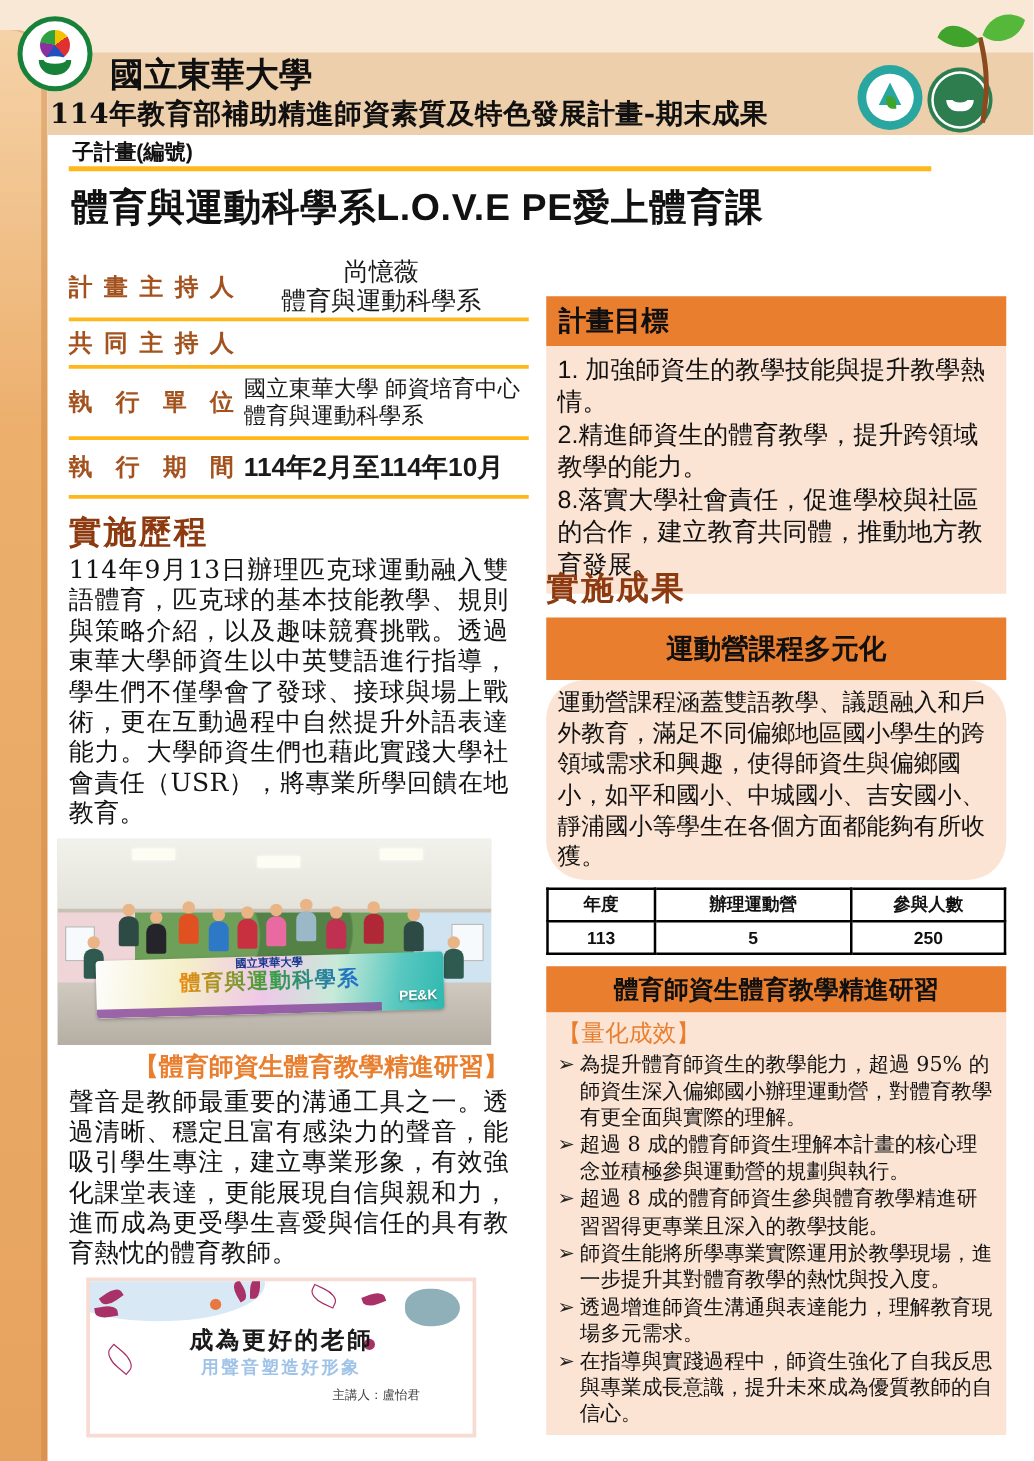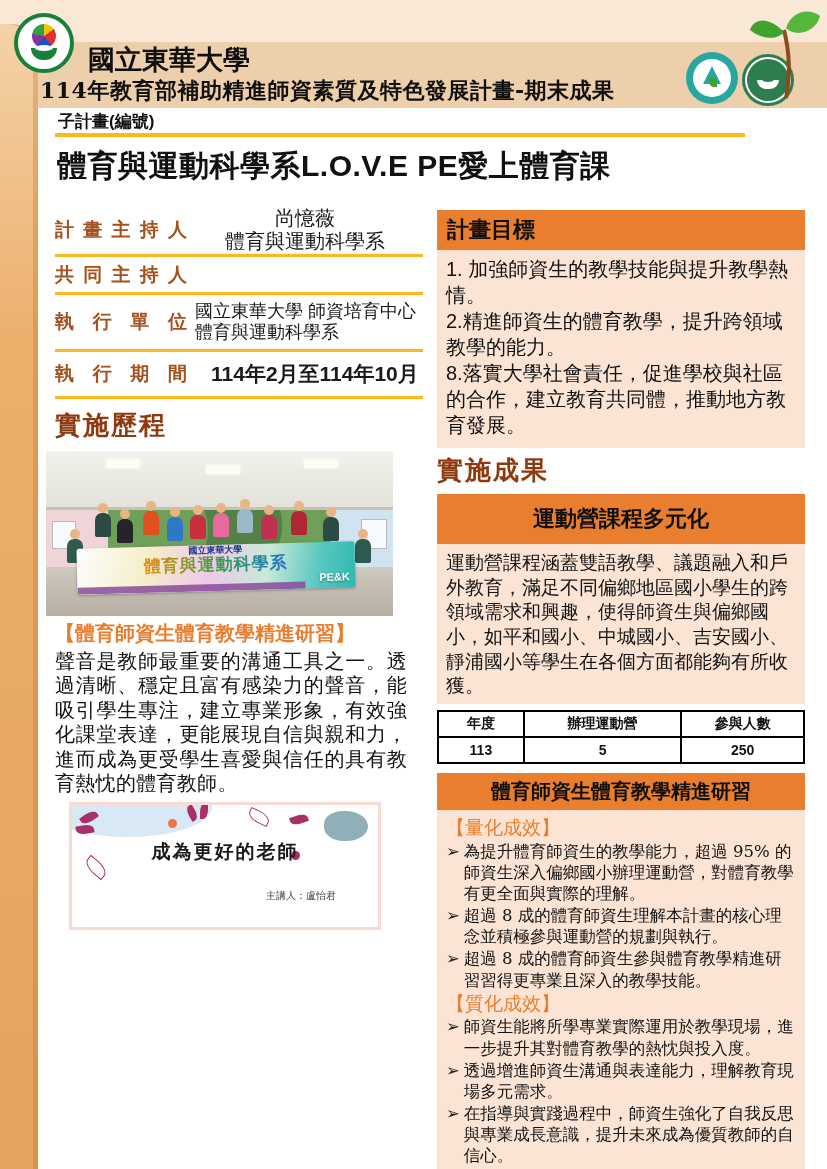--- a/index.html
+++ b/index.html
@@ -58,53 +58,53 @@
   .info-row{display:flex;align-items:center;border-bottom:3px solid #FFB81C;}
   .info-row.r1{min-height:48px;}
   .info-row.r2{min-height:35px;}
   .info-row.r3{min-height:54px;}
   .info-row.r4{min-height:44px;}
   .info-label{width:132px;flex:none;color:#A3511D;font-weight:700;font-size:19px;
               text-align:justify;text-align-last:justify;}
   .info-value{flex:1;font-size:19px;color:#1a1a1a;}
   .v-center{text-align:center;line-height:1.15;font-size:20px;}
   .v-left{text-align:left;padding-left:8px;font-size:18px;line-height:1.15;}
-  .v-big{text-align:left;padding-left:24px;font-size:21px;font-weight:600;}
+  .v-big{text-align:left;padding-left:8px;font-size:21px;font-weight:600;}
 
   
   .goals{position:absolute;left:437px;top:210px;width:368px;}
   .panel-header{background:#E87E2E;color:#101010;font-weight:700;font-size:22px;
-                padding:5px 10px;}
+                padding:5px 10px;margin-top:27px;}
   .goals .panel-body{background:#FBE4D4;padding:6px 9px 10px;font-size:20px;line-height:1.3;}
   .goals .panel-body p{margin:0;}
 
   .right-col{position:absolute;left:437px;top:453px;width:368px;}
   .sec-heading{color:#8D3A10;font-size:26px;font-weight:800;letter-spacing:2px;}
   .bar{background:#E87E2E;text-align:center;font-family:"DejaVu Serif",serif;font-weight:600;color:#101010;}
   .bar1{margin-top:6px;font-size:22px;padding:10px 0;}
   .bar2{margin-top:9px;font-size:20px;padding:5px 0;}
   .peach-body{background:#FBE4D4;padding:6px 9px;}
-  .serif-text{font-family:"DejaVu Serif",serif;font-size:19px;line-height:1.3;color:#131313;}
+  .serif-text{font-family:"DejaVu Serif",serif;font-size:19px;line-height:1.3;color:#131313;border-radius:31px;}
   .qlabel{color:#E87E2E;font-family:"DejaVu Serif",serif;font-size:19px;line-height:1.25;}
   ul.blist{list-style:none;margin:0;padding:0;}
   ul.blist li{display:flex;font-family:"DejaVu Serif",serif;font-size:16.5px;line-height:1.28;
               color:#131313;margin:1px 0;}
   ul.blist .bg{flex:none;margin-right:4px;color:#222;}
   table.dtab{border-collapse:collapse;margin-top:6px;background:#fff;}
   table.dtab th,table.dtab td{border:2.5px solid #000;text-align:center;font-size:14px;
               font-weight:700;padding:1px 0;height:22px;}
   .c1{width:84px;}.c2{width:156px;}.c3{width:121px;}
 
   
   .left-col{position:absolute;left:55px;top:408px;width:352px;}
   .process-sub{color:#E87E2E;font-family:"DejaVu Serif",serif;font-size:21px;line-height:1.25;
                margin-top:6px;}
   .body-text{font-family:"DejaVu Serif",serif;font-size:20px;line-height:1.22;color:#131313;
              letter-spacing:.3px;text-align:justify;}
-  .workshop-title{color:#E87E2E;font-weight:700;font-size:20px;margin:4px 0 2px;}
+  .workshop-title{color:#E87E2E;font-weight:700;font-size:20px;margin:4px 0 2px;text-align:right;}
 
   
   .photo{position:relative;margin:8px 0 0 -9px;width:347px;height:165px;overflow:hidden;
          background:#DDD8CF;}
   .ph-ceiling{position:absolute;left:0;top:0;right:0;height:36%;
               background:linear-gradient(180deg,#F2F2EC,#E2E2DA);}
   .ph-light{position:absolute;top:8px;width:34px;height:9px;background:#FDFDF4;box-shadow:0 0 3px #fff;}
   .ph-beam{position:absolute;left:0;right:0;top:34%;height:7px;background:#C9C2B4;}
   .ph-wall-l{position:absolute;left:0;top:36%;width:18%;height:40%;background:#EFD4D8;}
   .ph-wall-r{position:absolute;right:0;top:36%;width:18%;height:40%;background:#CFE3F0;}
@@ -208,20 +208,21 @@
     <div class="panel-header">計畫目標</div>
     <div class="panel-body">
       <p>1. 加強師資生的教學技能與提升教學熱情。</p>
       <p>2.精進師資生的體育教學，提升跨領域教學的能力。</p>
       <p>8.落實大學社會責任，促進學校與社區的合作，建立教育共同體，推動地方教育發展。</p>
     </div>
   </div>
 
   <div class="left-col">
     <div class="sec-heading">實施歷程</div>
+    <div class="body-text">114年9月13日辦理匹克球運動融入雙語體育，匹克球的基本技能教學、規則與策略介紹，以及趣味競賽挑戰。透過東華大學師資生以中英雙語進行指導，學生們不僅學會了發球、接球與場上戰術，更在互動過程中自然提升外語表達能力。大學師資生們也藉此實踐大學社會責任（USR），將專業所學回饋在地教育。</div>
 
     <div class="photo">
       <div class="ph-ceiling"></div>
       <div class="ph-light" style="left:60px"></div>
       <div class="ph-light" style="left:160px;top:14px"></div>
       <div class="ph-light" style="left:258px"></div>
       <div class="ph-beam"></div>
       <div class="ph-wall-l"></div>
       <div class="ph-win" style="left:6px;top:70px;width:22px;height:26px"></div>
       <div class="ph-wall-r"></div>
@@ -299,20 +300,21 @@
       <div class="leaf" style="left:124px;top:2px;width:16px;height:8px;transform:rotate(90deg)"></div>
       <div class="leaf o" style="left:176px;top:6px;width:20px;height:10px;transform:rotate(25deg)"></div>
       <div class="leaf" style="left:218px;top:10px;width:18px;height:9px;transform:rotate(-20deg)"></div>
 
       <div class="blob" style="right:10px;top:6px;width:44px;height:30px"></div>
 
       <div class="dot" style="left:96px;top:14px;width:9px;height:9px;background:#E87840"></div>
       <div class="dot" style="right:78px;top:46px;width:9px;height:9px;background:#A83268"></div>
 
       <div class="po-title">成為更好的老師</div>
+      <div class="po-sub">用聲音塑造好形象</div>
       <div class="po-speaker">主講人：盧怡君</div>
     </div>
   </div>
 
   <div class="right-col">
     <div class="sec-heading">實施成果</div>
 
     <div class="bar bar1">運動營課程多元化</div>
     <div class="peach-body serif-text">運動營課程涵蓋雙語教學、議題融入和戶外教育，滿足不同偏鄉地區國小學生的跨領域需求和興趣，使得師資生與偏鄉國小，如平和國小、中城國小、吉安國小、靜浦國小等學生在各個方面都能夠有所收獲。</div>
 
@@ -341,21 +343,20 @@
           </li>
         <li>
             <span class="bg">➢</span>
             <span>超過 8 成的體育師資生理解本計畫的核心理念並積極參與運動營的規劃與執行。</span>
           </li>
         <li>
             <span class="bg">➢</span>
             <span>超過 8 成的體育師資生參與體育教學精進研習習得更專業且深入的教學技能。</span>
           </li>
       </ul>
-      <div class="qlabel">【質化成效】</div>
       <ul class="blist">
         <li>
             <span class="bg">➢</span>
             <span>師資生能將所學專業實際運用於教學現場，進一步提升其對體育教學的熱忱與投入度。</span>
           </li>
         <li>
             <span class="bg">➢</span>
             <span>透過增進師資生溝通與表達能力，理解教育現場多元需求。</span>
           </li>
         <li>

